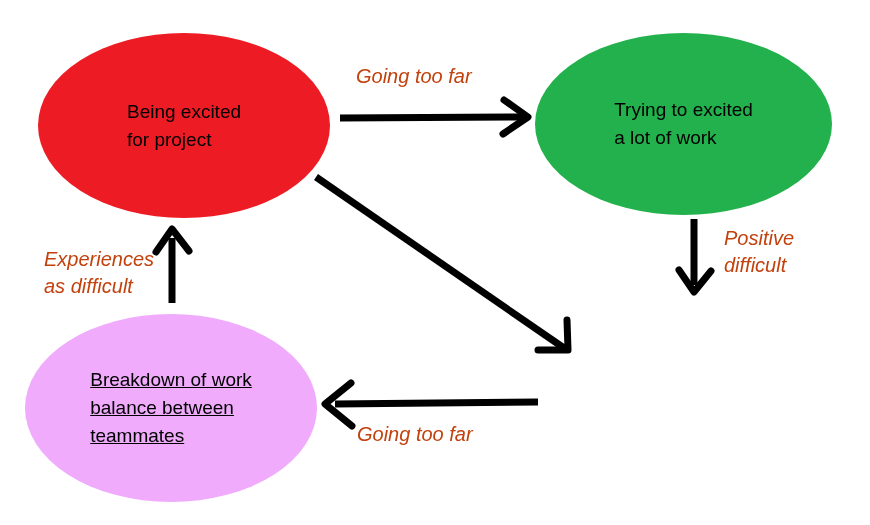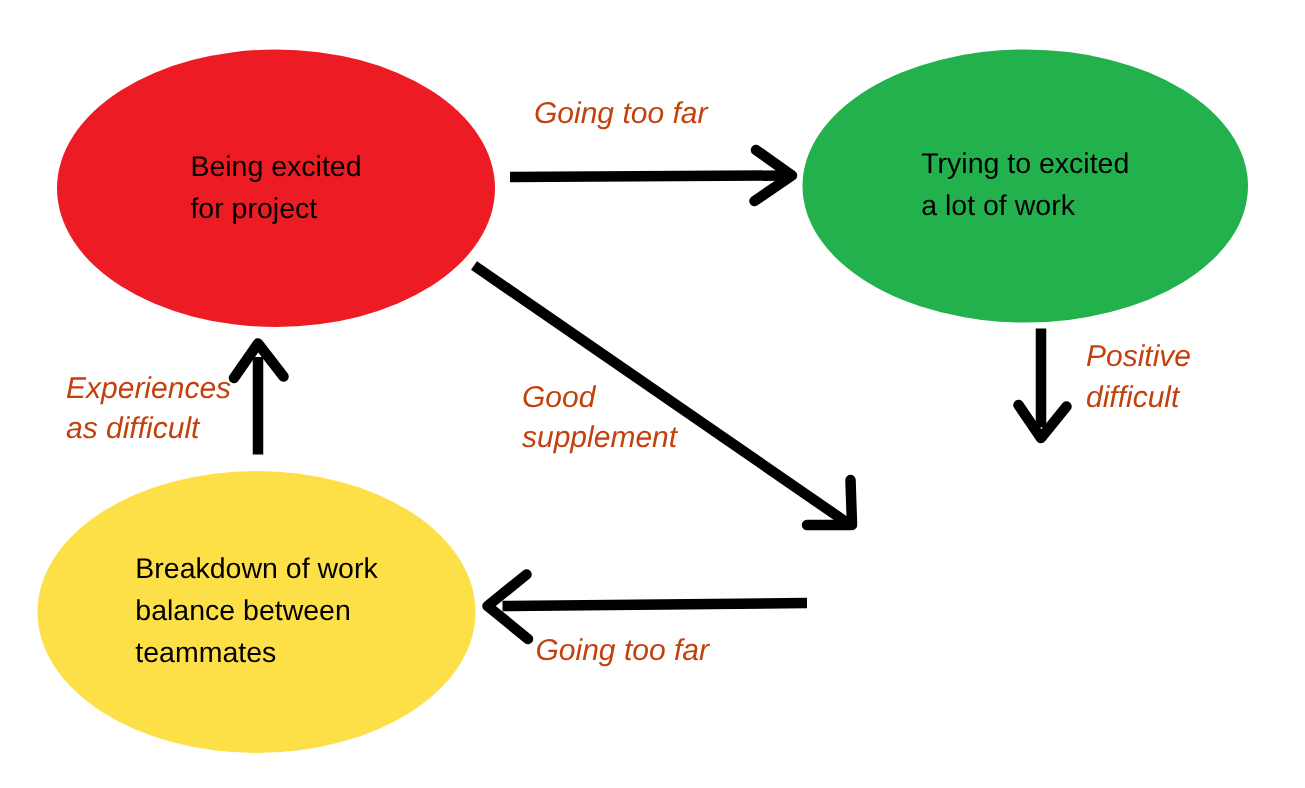--- a/index.html
+++ b/index.html
@@ -107,32 +107,30 @@
     <div class="node-label">Being excited
 for project</div>
   </div>
 
   <div class="node node-green" style="background: rgb(34, 177, 76);">
     <div class="node-label">Trying to excited
 a lot of work</div>
   </div>
 
 
-  <div class="node node-yellow" style="background: #fde047;">
+  <div class="node node-yellow" style="background: #f0abfc; text-decoration: underline;">
     <div class="node-label">Breakdown of work
 balance between
 teammates</div>
   </div>
 
   <div class="edge-label edge-label-top">Going too far</div>
 
   <div class="edge-label edge-label-right">Positive
 difficult</div>
 
   <div class="edge-label edge-label-bottom">Going too far</div>
 
   <div class="edge-label edge-label-left">Experiences
 as difficult</div>
 
-  <div class="edge-label edge-label-diagonal">Good
-supplement</div>
 
 </div>
 
 </body></html>

